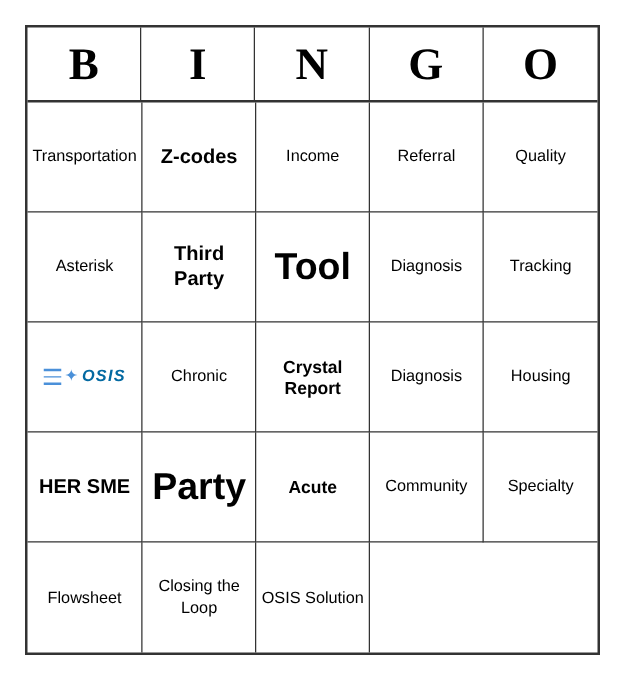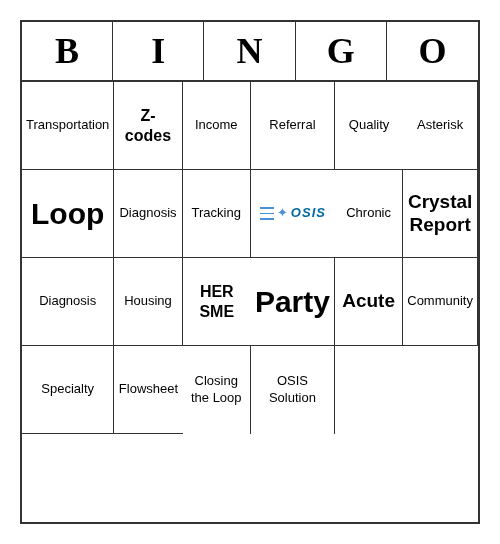--- a/index.html
+++ b/index.html
@@ -27,21 +27,21 @@
       font-weight: bold;
       padding: 8px 4px;
       border-right: 1px solid #333;
       font-family: Georgia, serif;
     }
     .bingo-header-cell:last-child {
       border-right: none;
     }
     .bingo-grid {
       display: grid;
-      grid-template-columns: repeat(6, 1fr);
+      grid-template-columns: repeat(5, 1fr);
       grid-template-rows: repeat(5, 1fr);
     }
     .bingo-cell {
       border-right: 1px solid #333;
       border-bottom: 1px solid #333;
       display: flex;
       align-items: center;
       justify-content: center;
       text-align: center;
       padding: 6px 4px;
@@ -62,21 +62,21 @@
     .bingo-cell.large-text span {
       font-size: 16px;
       font-weight: bold;
       line-height: 1.2;
     }
     .bingo-cell.xlarge-text span {
       font-size: 30px;
       font-weight: bold;
     }
     .bingo-cell.medium-text span {
-      font-size: 19px;
+      font-size: 14px;
       font-weight: bold;
       line-height: 1.2;
     }
     .osis-logo {
       display: flex;
       align-items: center;
       gap: 3px;
     }
     .osis-lines {
       display: flex;
@@ -125,22 +125,25 @@
     <div class="bingo-cell">
         <span>Referral</span>
       </div>
     <div class="bingo-cell">
         <span>Quality</span>
       </div>
 
     <div class="bingo-cell">
         <span>Asterisk</span>
       </div>
+    <div class="bingo-cell large-text">
+        <span>Third Party</span>
+      </div>
     <div class="bingo-cell xlarge-text">
-        <span>Loop</span>
+        <span>Tool</span>
       </div>
 
     <div class="bingo-cell">
         <span>Diagnosis</span>
       </div>
     <div class="bingo-cell">
         <span>Tracking</span>
       </div>
     <div class="bingo-cell">
       <div class="osis-logo">

